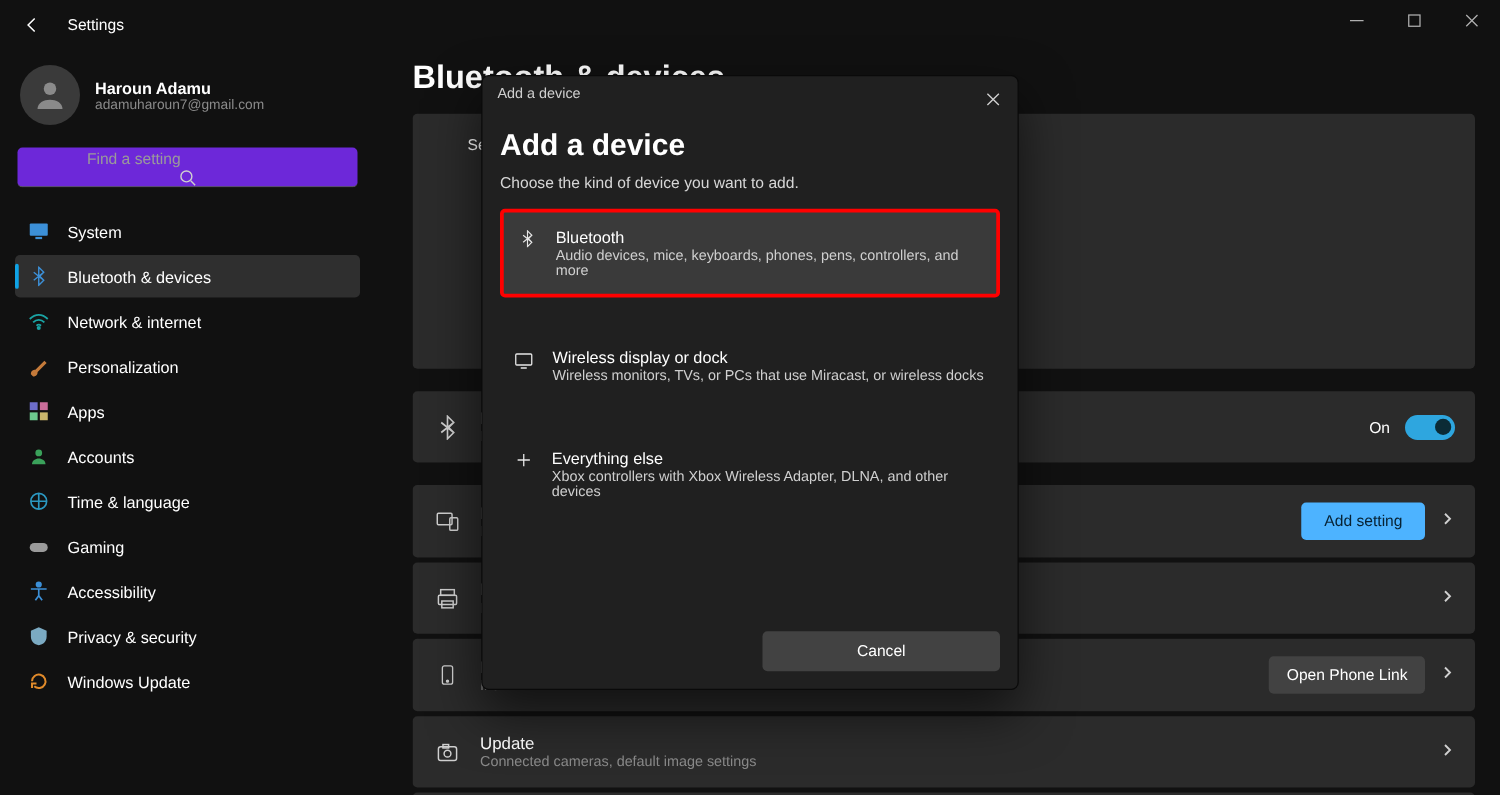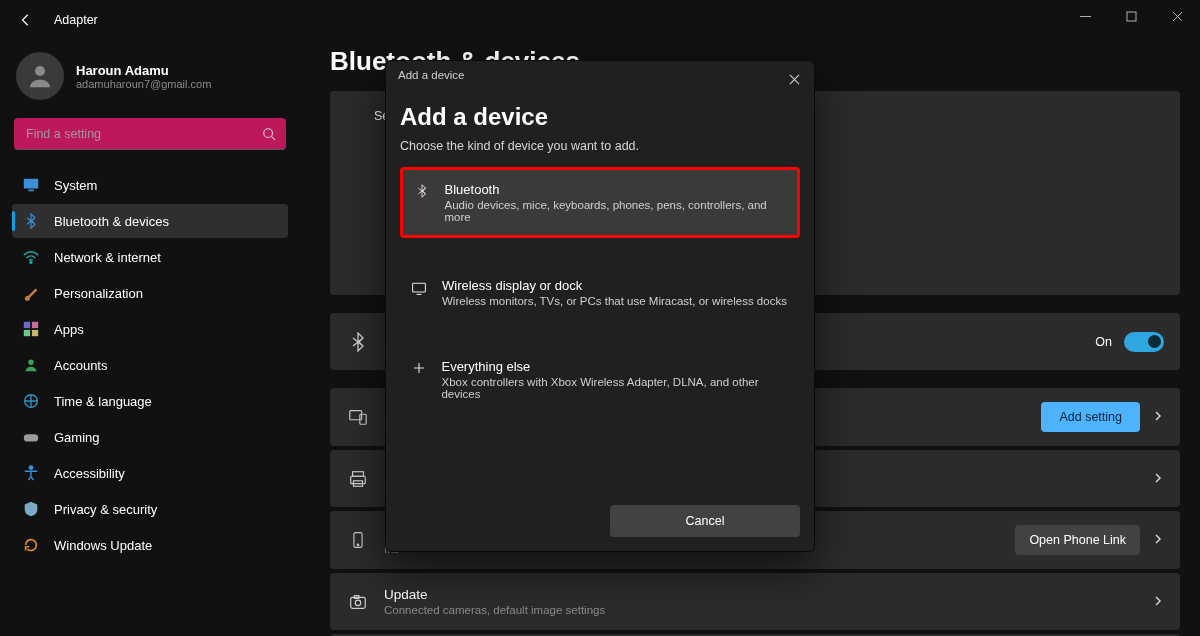--- a/index.html
+++ b/index.html
@@ -30,21 +30,21 @@
   .win-controls{position:absolute;right:0;top:0;display:flex;}
   .win-ctl{width:46px;height:32px;display:flex;align-items:center;justify-content:center;color:#b0b0b0;}
   .win-ctl svg{width:11px;height:11px;}
   
   .sidebar{position:absolute;left:0;top:40px;bottom:16px;width:300px;padding:8px 12px 0 12px;}
   .profile{display:flex;align-items:center;gap:12px;margin:4px 4px 18px 4px;}
   .avatar{width:48px;height:48px;border-radius:50%;background:#3a3a3a;display:flex;align-items:center;justify-content:center;}
   .avatar svg{width:30px;height:30px;fill:#8a8a8a;}
   .profile .name{font-size:13px;font-weight:600;}
   .profile .email{font-size:11px;color:var(--txt3);}
-  .search{display:flex;align-items:center;background:#be185d;border-bottom:1px solid #555;border-radius:4px;height:32px;padding:0 10px;margin:0 2px 18px 2px;}
+  .search{display:flex;align-items:center;background:#6d28d9;border-bottom:1px solid #555;border-radius:4px;height:32px;padding:0 10px;margin:0 2px 18px 2px;flex-direction:column;}
   .search input{flex:1;background:none;border:none;outline:none;color:var(--txt);font-size:12.5px;}
   .search input::placeholder{color:#9a9a9a;}
   .nav{display:flex;flex-direction:column;gap:2px;}
   .nav-item{display:flex;align-items:center;gap:14px;height:34px;border-radius:4px;padding:0 10px;font-size:13px;color:var(--txt);cursor:default;}
   .nav-item.active{background:#2f2f2f;position:relative;}
   .nav-item.active::before{content:"";position:absolute;left:0;top:7px;bottom:7px;width:3px;border-radius:2px;background:var(--accent);}
   .nav-icon{width:18px;height:18px;display:flex;align-items:center;justify-content:center;}
   
   .main{position:absolute;left:330px;right:20px;top:40px;bottom:0;overflow:hidden;}
   .page-title{font-size:26px;font-weight:600;margin:6px 0 14px 0;}
@@ -84,21 +84,21 @@
 </head>
 <body>
 <div class="screen">
 
   <div class="titlebar">
     <div class="back-btn">
       <svg viewBox="0 0 16 16" width="14" height="14" stroke="currentColor" fill="none" stroke-width="1.4">
           <path d="M10 2 4 8l6 6"></path>
         </svg>
     </div>
-    <div class="title">Adapter</div>
+    <div class="title">Settings</div>
     <div class="win-controls">
       <div class="win-ctl">
           <svg viewBox="0 0 11 11">
             <path d="M0 5.5h11" stroke="#b0b0b0" stroke-width="1"></path>
           </svg>
         </div>
       <div class="win-ctl">
           <svg viewBox="0 0 11 11">
             <rect x="1" y="1" width="9" height="9" fill="none" stroke="#b0b0b0" stroke-width="1"></rect>
           </svg>

